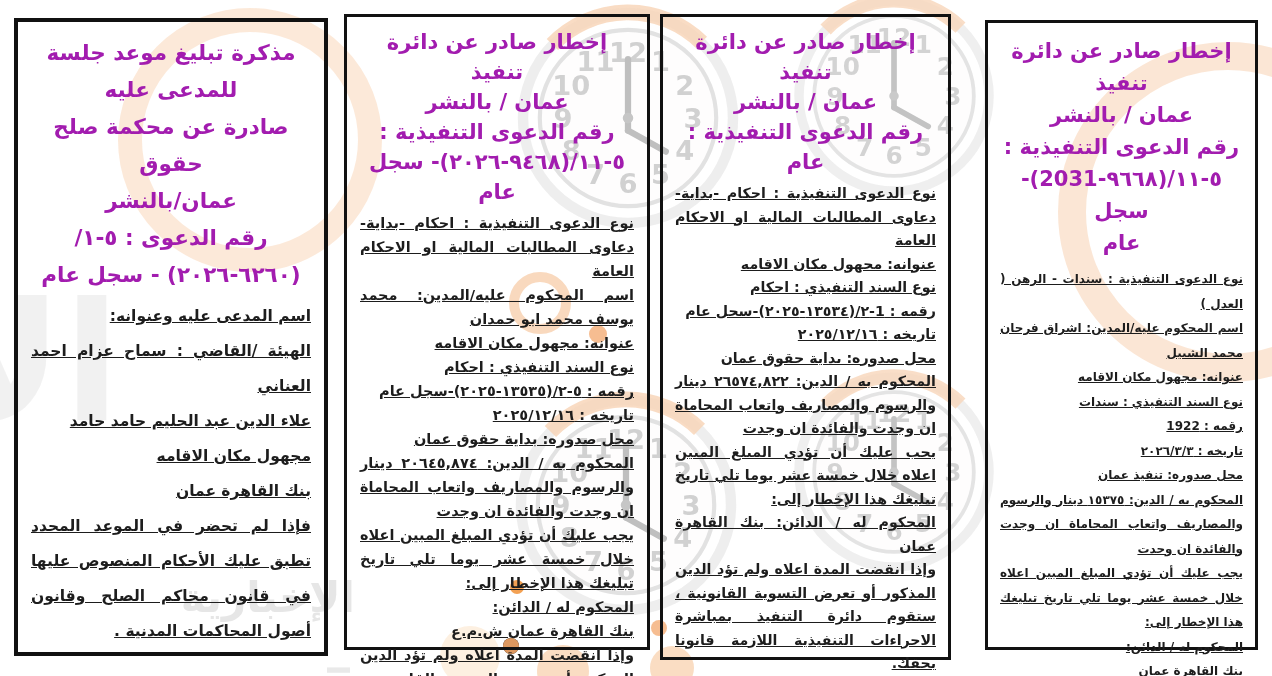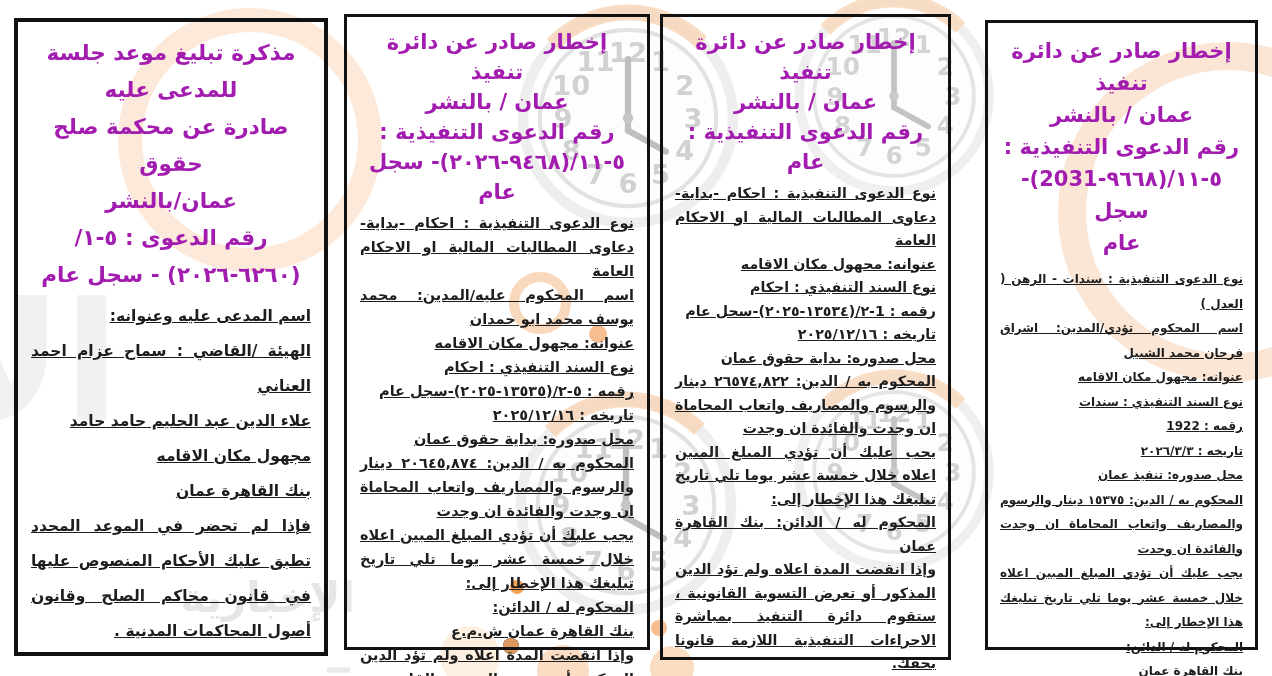--- a/index.html
+++ b/index.html
@@ -204,21 +204,21 @@
   <section class="notice n-exec-c">
     <header class="title">
         <p>إخطار صادر عن دائرة تنفيذ</p>
         <p>عمان / بالنشر</p>
         <p>رقم الدعوى التنفيذية :</p>
         <p>٥-١١/(٩٦٦٨-2031)- سجل</p>
         <p>عام</p>
       </header>
     <div class="body">
         <p>نوع الدعوى التنفيذية : سندات - الرهن ( العدل )</p>
-        <p>اسم المحكوم تؤدي/المدين: اشراق فرحان محمد الشبيل</p>
+        <p>اسم المحكوم عليه/المدين: اشراق فرحان محمد الشبيل</p>
         <p>عنوانه: مجهول مكان الاقامه</p>
         <p>نوع السند التنفيذي : سندات</p>
         <p>رقمه : 1922</p>
         <p>تاريخه : ٢٠٢٦/٣/٣</p>
         <p>محل صدوره: تنفيذ عمان</p>
         <p>المحكوم به / الدين: ١٥٣٧٥ دينار والرسوم والمصاريف واتعاب المحاماة ان وجدت والفائدة ان وجدت</p>
         <p>يجب عليك أن تؤدي المبلغ المبين اعلاه خلال خمسة عشر يوما تلي تاريخ تبليغك هذا الإخطار إلى:</p>
         <p>المحكوم له / الدائن:</p>
         <p>بنك القاهرة عمان</p>
       </div>

